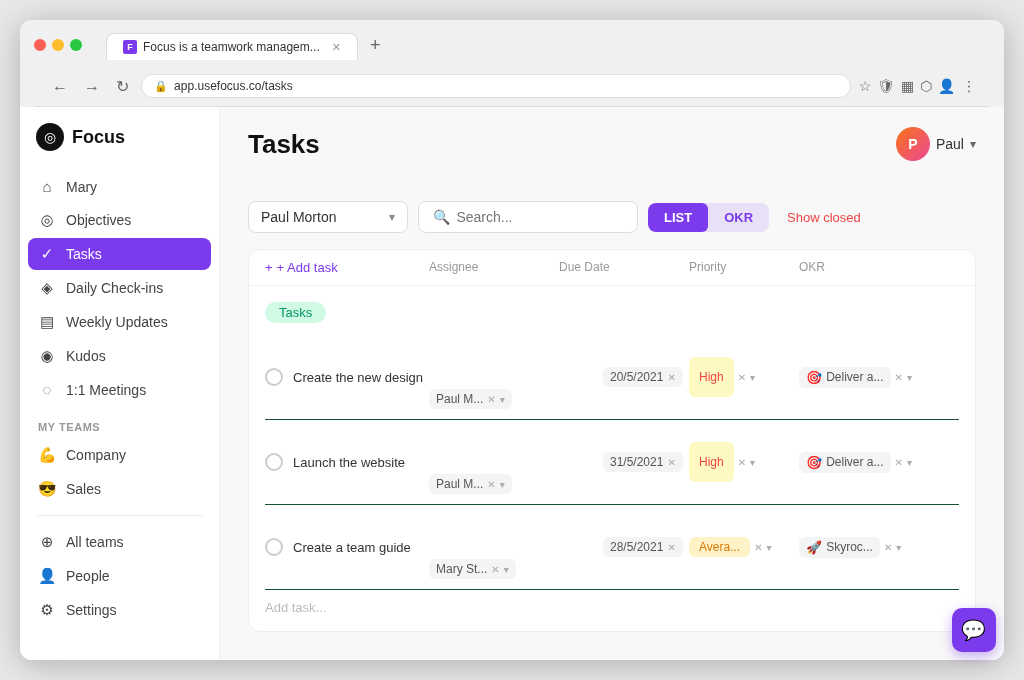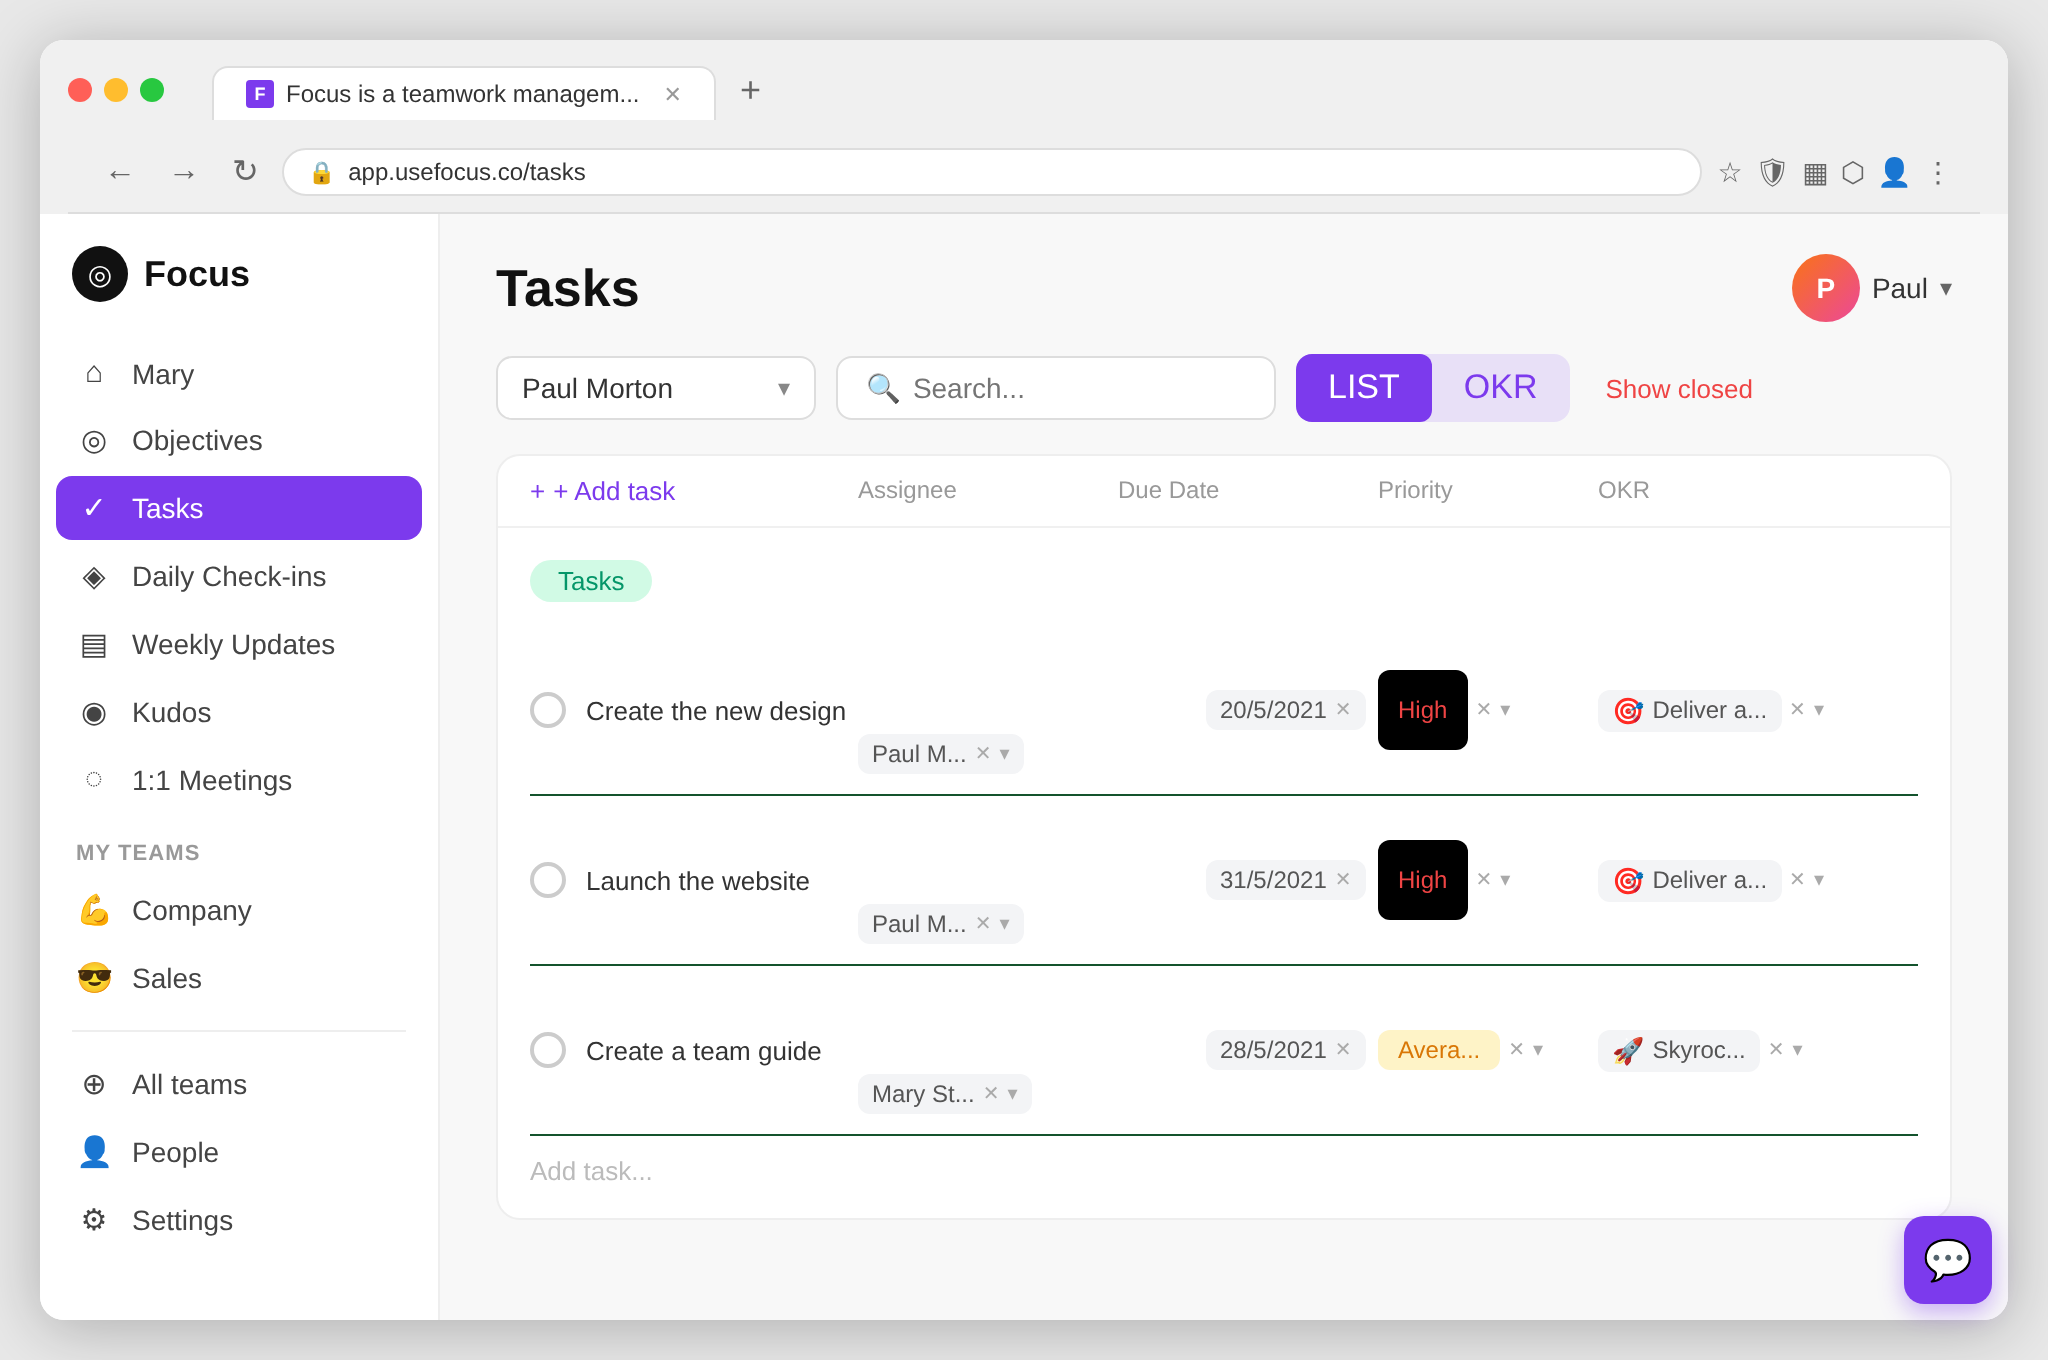--- a/index.html
+++ b/index.html
@@ -185,20 +185,21 @@
       color: white; font-size: 14px; font-weight: 600;
     }
     .user-name { font-size: 14px; font-weight: 500; color: #333; }
     .user-chevron { color: #666; font-size: 12px; }
     
     .tasks-toolbar {
       display: flex;
       align-items: center;
       gap: 10px;
       padding: 0 28px 16px;
+      margin-top: 24px;
     }
     .person-select {
       display: flex;
       align-items: center;
       gap: 8px;
       background: #fff;
       border: 1px solid #ddd;
       border-radius: 8px;
       padding: 7px 12px;
       font-size: 14px;
@@ -224,22 +225,22 @@
     }
     .search-icon { color: #bbb; font-size: 14px; }
     .toggle-group {
       display: flex;
       background: #e8e0f7;
       border-radius: 8px;
       overflow: hidden;
     }
     .toggle-btn {
       padding: 7px 16px;
-      font-size: 17px;
-      font-weight: 400;
+      font-size: 13px;
+      font-weight: 700;
       cursor: pointer;
       border: none;
       background: transparent;
       color: #7c3aed;
     }
     .toggle-btn.active {
       background: #7c3aed;
       color: white;
       border-radius: 6px;
     }
@@ -333,21 +334,21 @@
     .tag-v { color: #aaa; cursor: pointer; font-size: 10px; }
     .duedate-tag {
       background: #f3f4f6;
       border-radius: 6px;
       padding: 3px 7px;
       font-size: 12px;
       color: #555;
       display: flex; align-items: center; gap: 4px; margin-left: 44px;
     }
     .priority-high {
-      background: #000000;
+      background: #fef9c3;
       color: #ef4444;
       border-radius: 6px;
       padding: 13px 10px;
       font-size: 12px;
       font-weight: 500;
     }
     .priority-avg {
       background: #fef3c7;
       color: #d97706;
       border-radius: 6px;

